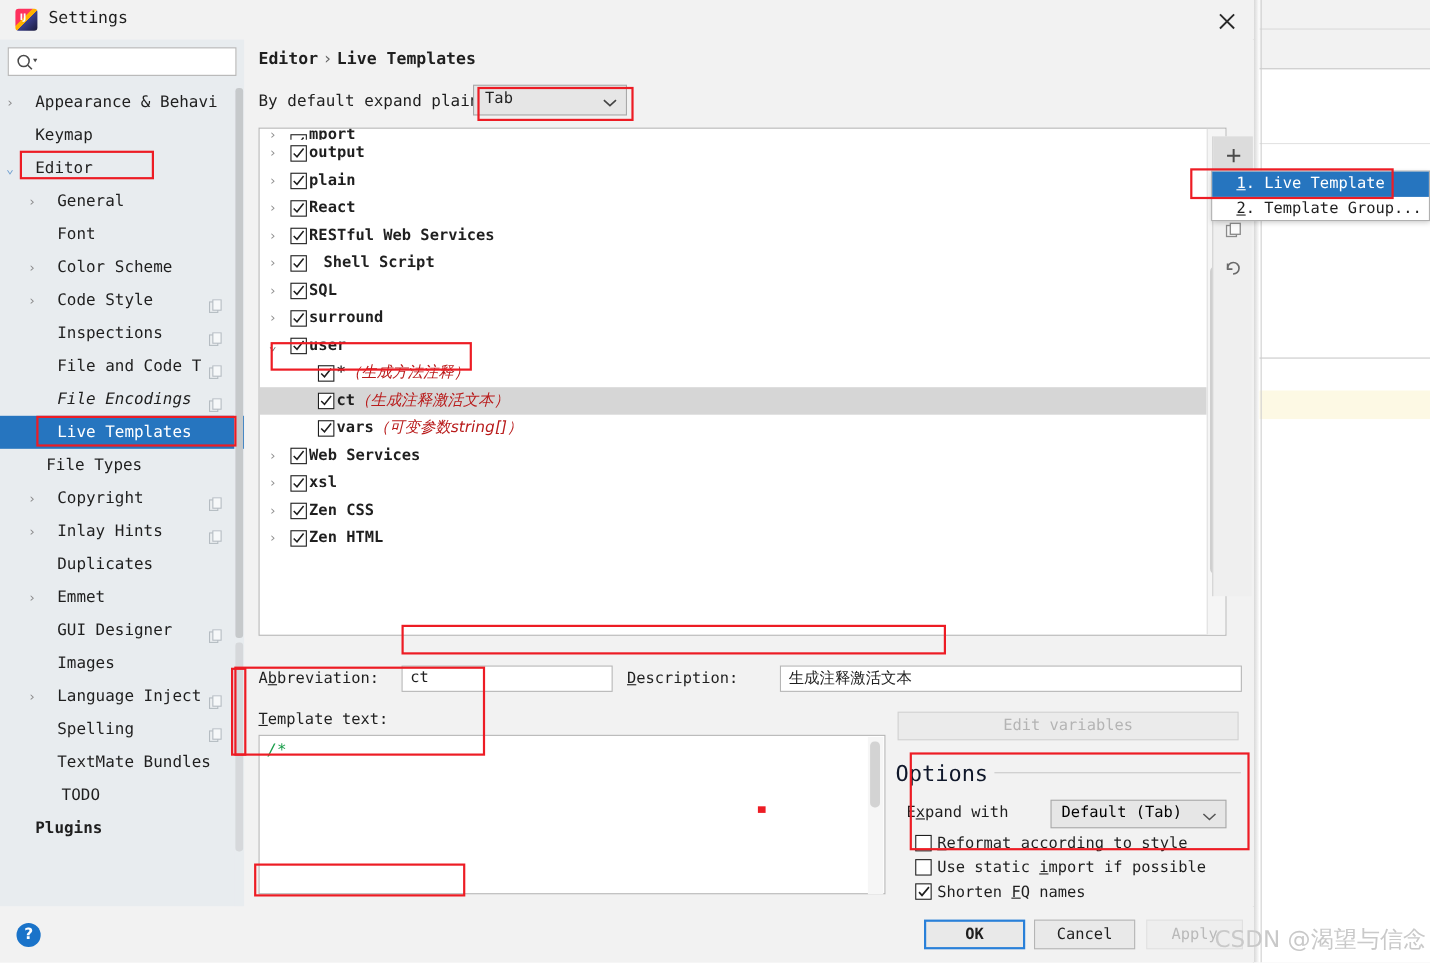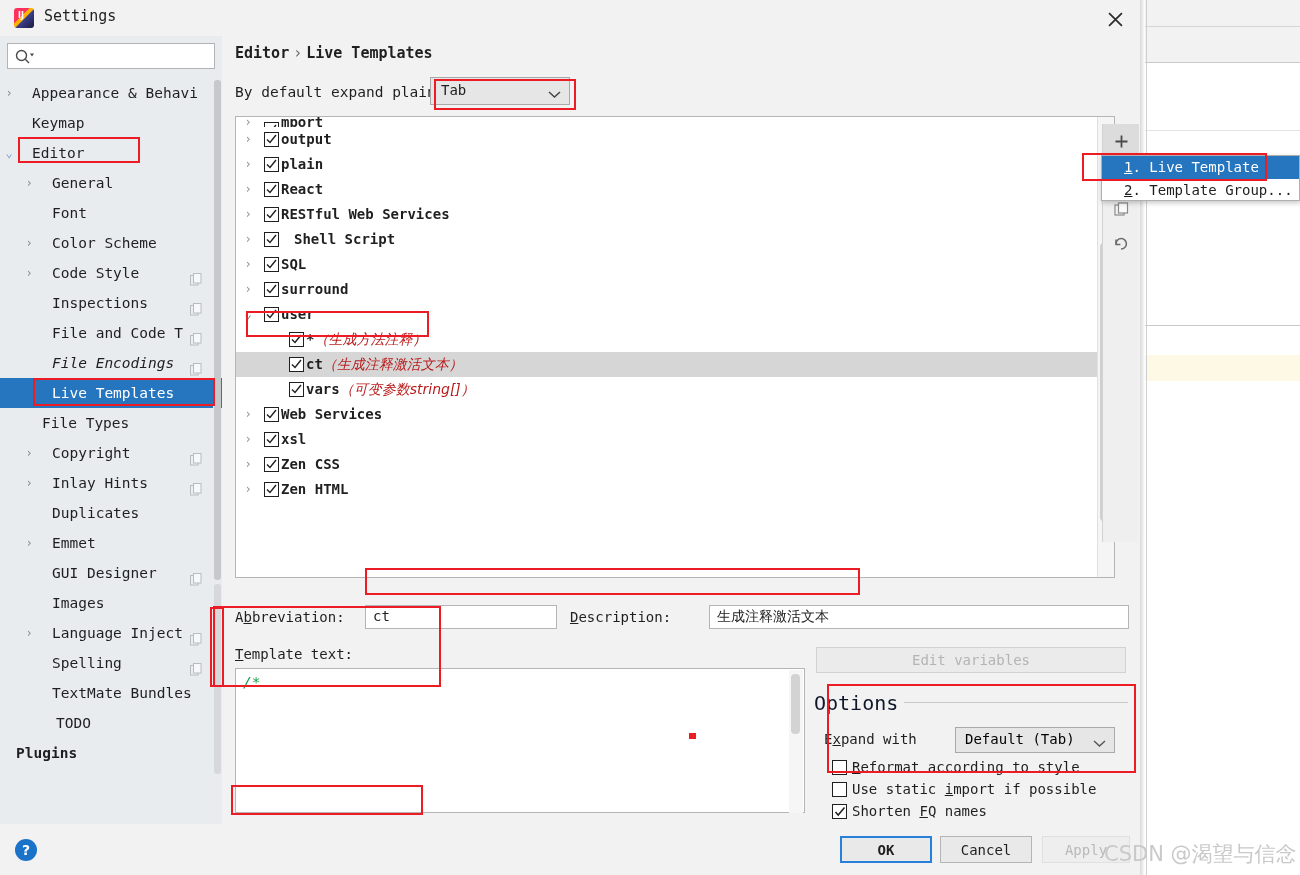--- a/index.html
+++ b/index.html
@@ -280,21 +280,21 @@
               <rect x="3.5" y="0.5" width="7.5" height="9.5" stroke="#b5bcc2" fill="#f6f8f9" stroke-width="1"></rect>
             </svg></span>
         </div>
         <div class="nav-row">
           <span class="lbl" style="left: 52px;">TextMate Bundles</span>
         </div>
         <div class="nav-row">
           <span class="lbl" style="left: 56px;">TODO</span>
         </div>
         <div class="nav-row bold">
-          <span class="lbl" style="left: 16px;">Plugins</span>
+          <span class="lbl" style="left: 32px;">Plugins</span>
         </div>
       </div>
     <div id="sb-scroll-track"></div>
     <div id="sb-scroll-thumb"></div>
     <div id="sb-scroll-thumb2"></div>
   </div>
 
   <div id="content">
 
     <div id="breadcrumb">

